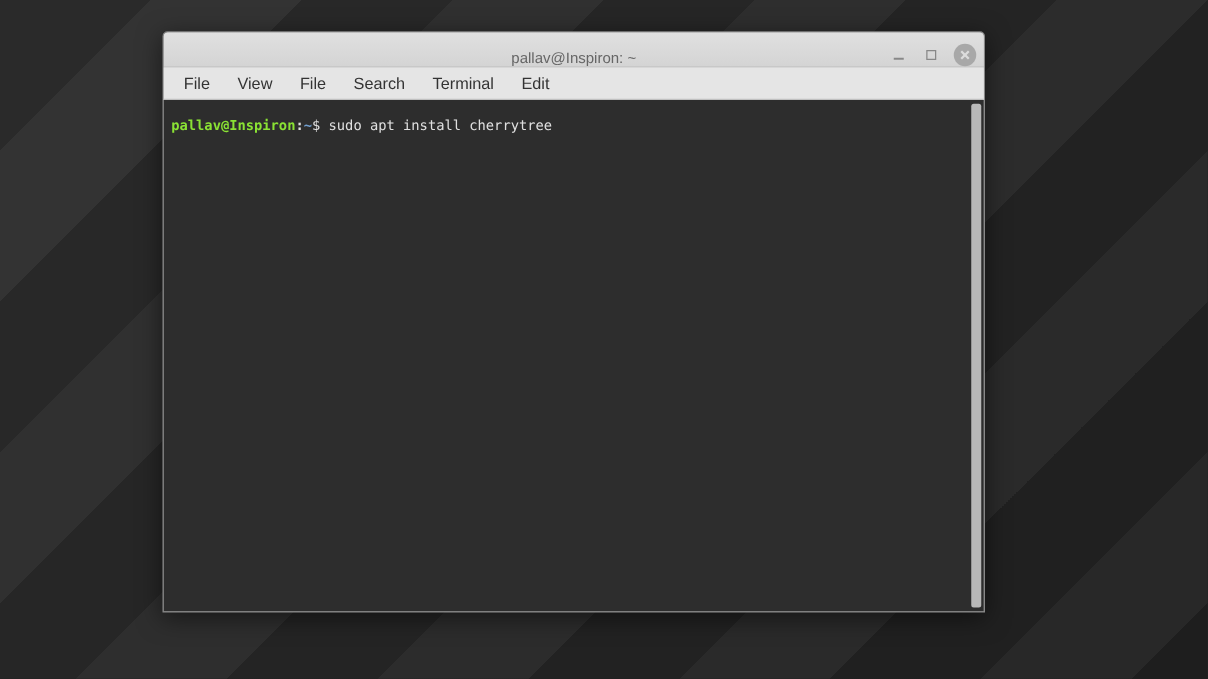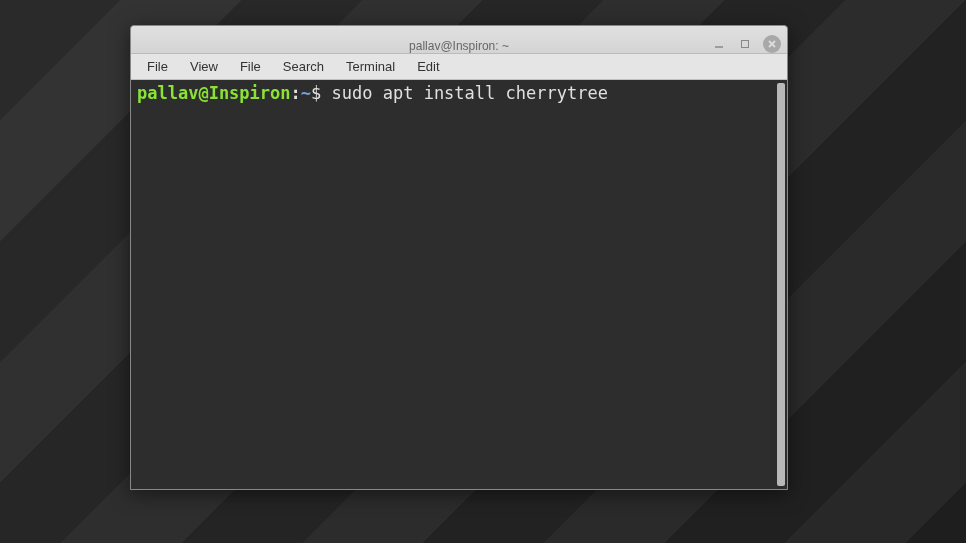--- a/index.html
+++ b/index.html
@@ -108,24 +108,24 @@
     .menu-item {
       padding: 4px 10px;
       font-size: 13px;
       color: #333;
       cursor: pointer;
     }
 
     .terminal-body {
       background: #2d2d2d;
       height: calc(100% - 54px);
-      padding: 3px 6px;
+      padding: 14px 6px;
       position: relative;
       font-family: "DejaVu Sans Mono", "Courier New", monospace;
-      font-size: 17px;
+      font-size: 11px;
       color: #e0e0e0;
       line-height: 1.25;
     }
 
     .terminal-line {
       white-space: pre;
     }
 
     .prompt-user { color: #8ae234; font-weight: bold; }
     .prompt-colon { color: #e0e0e0; font-weight: bold; }

